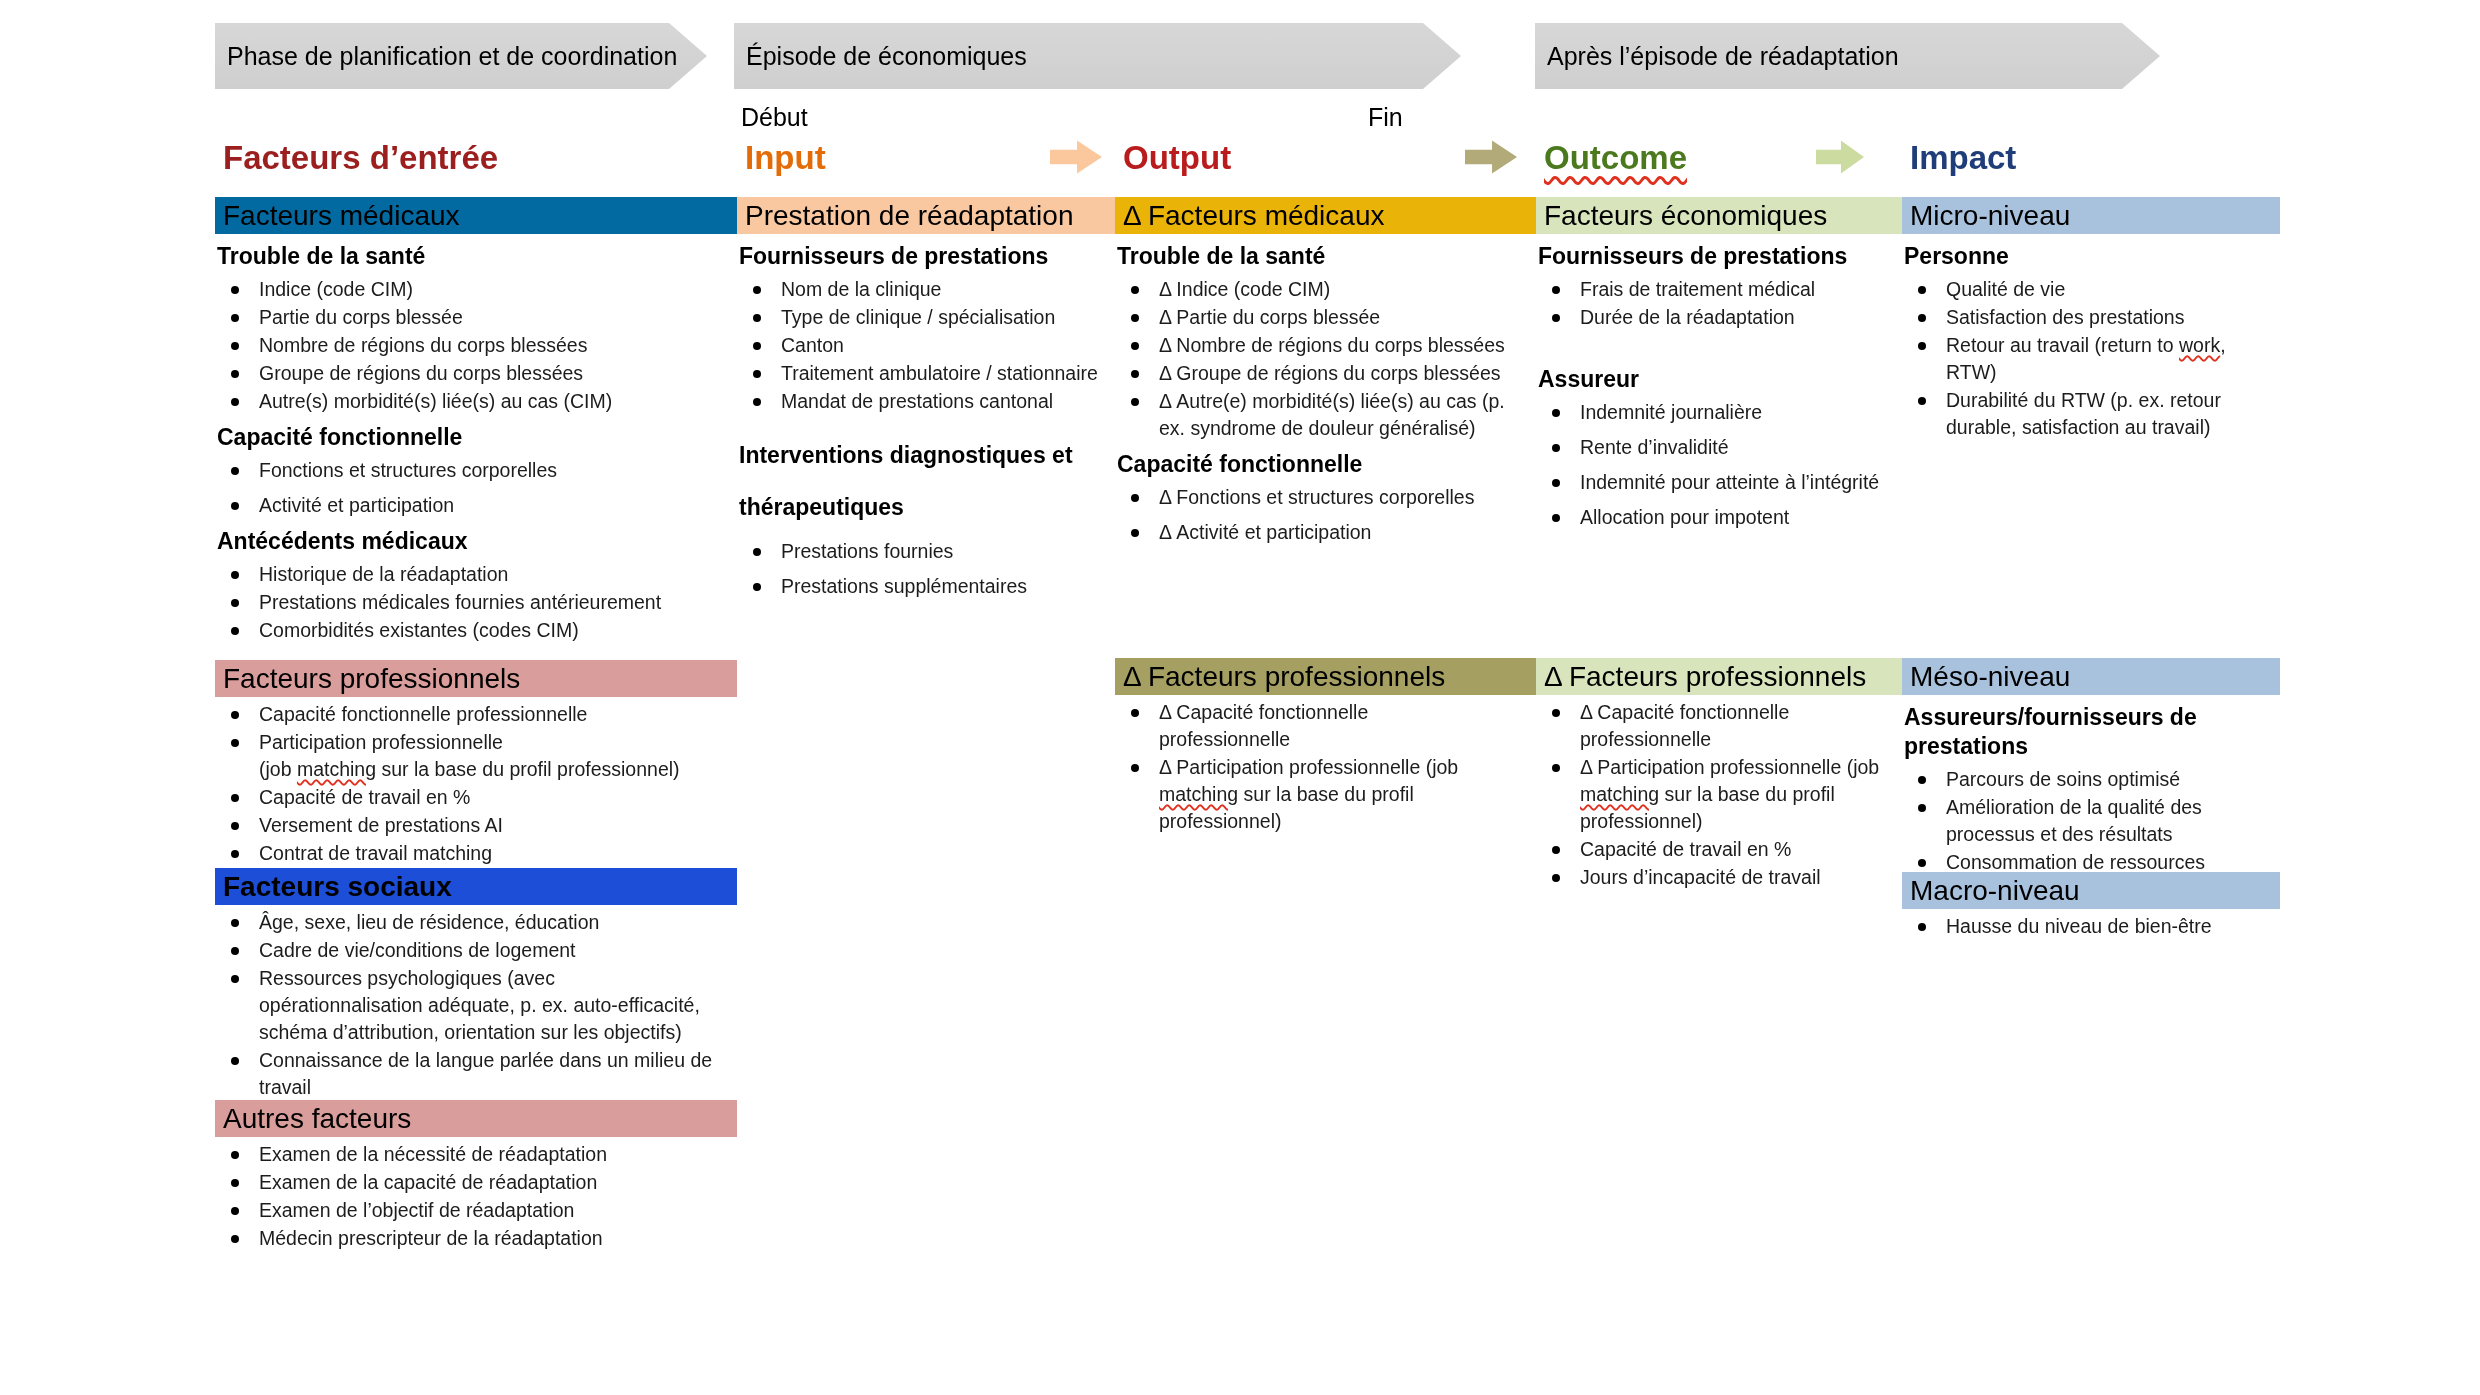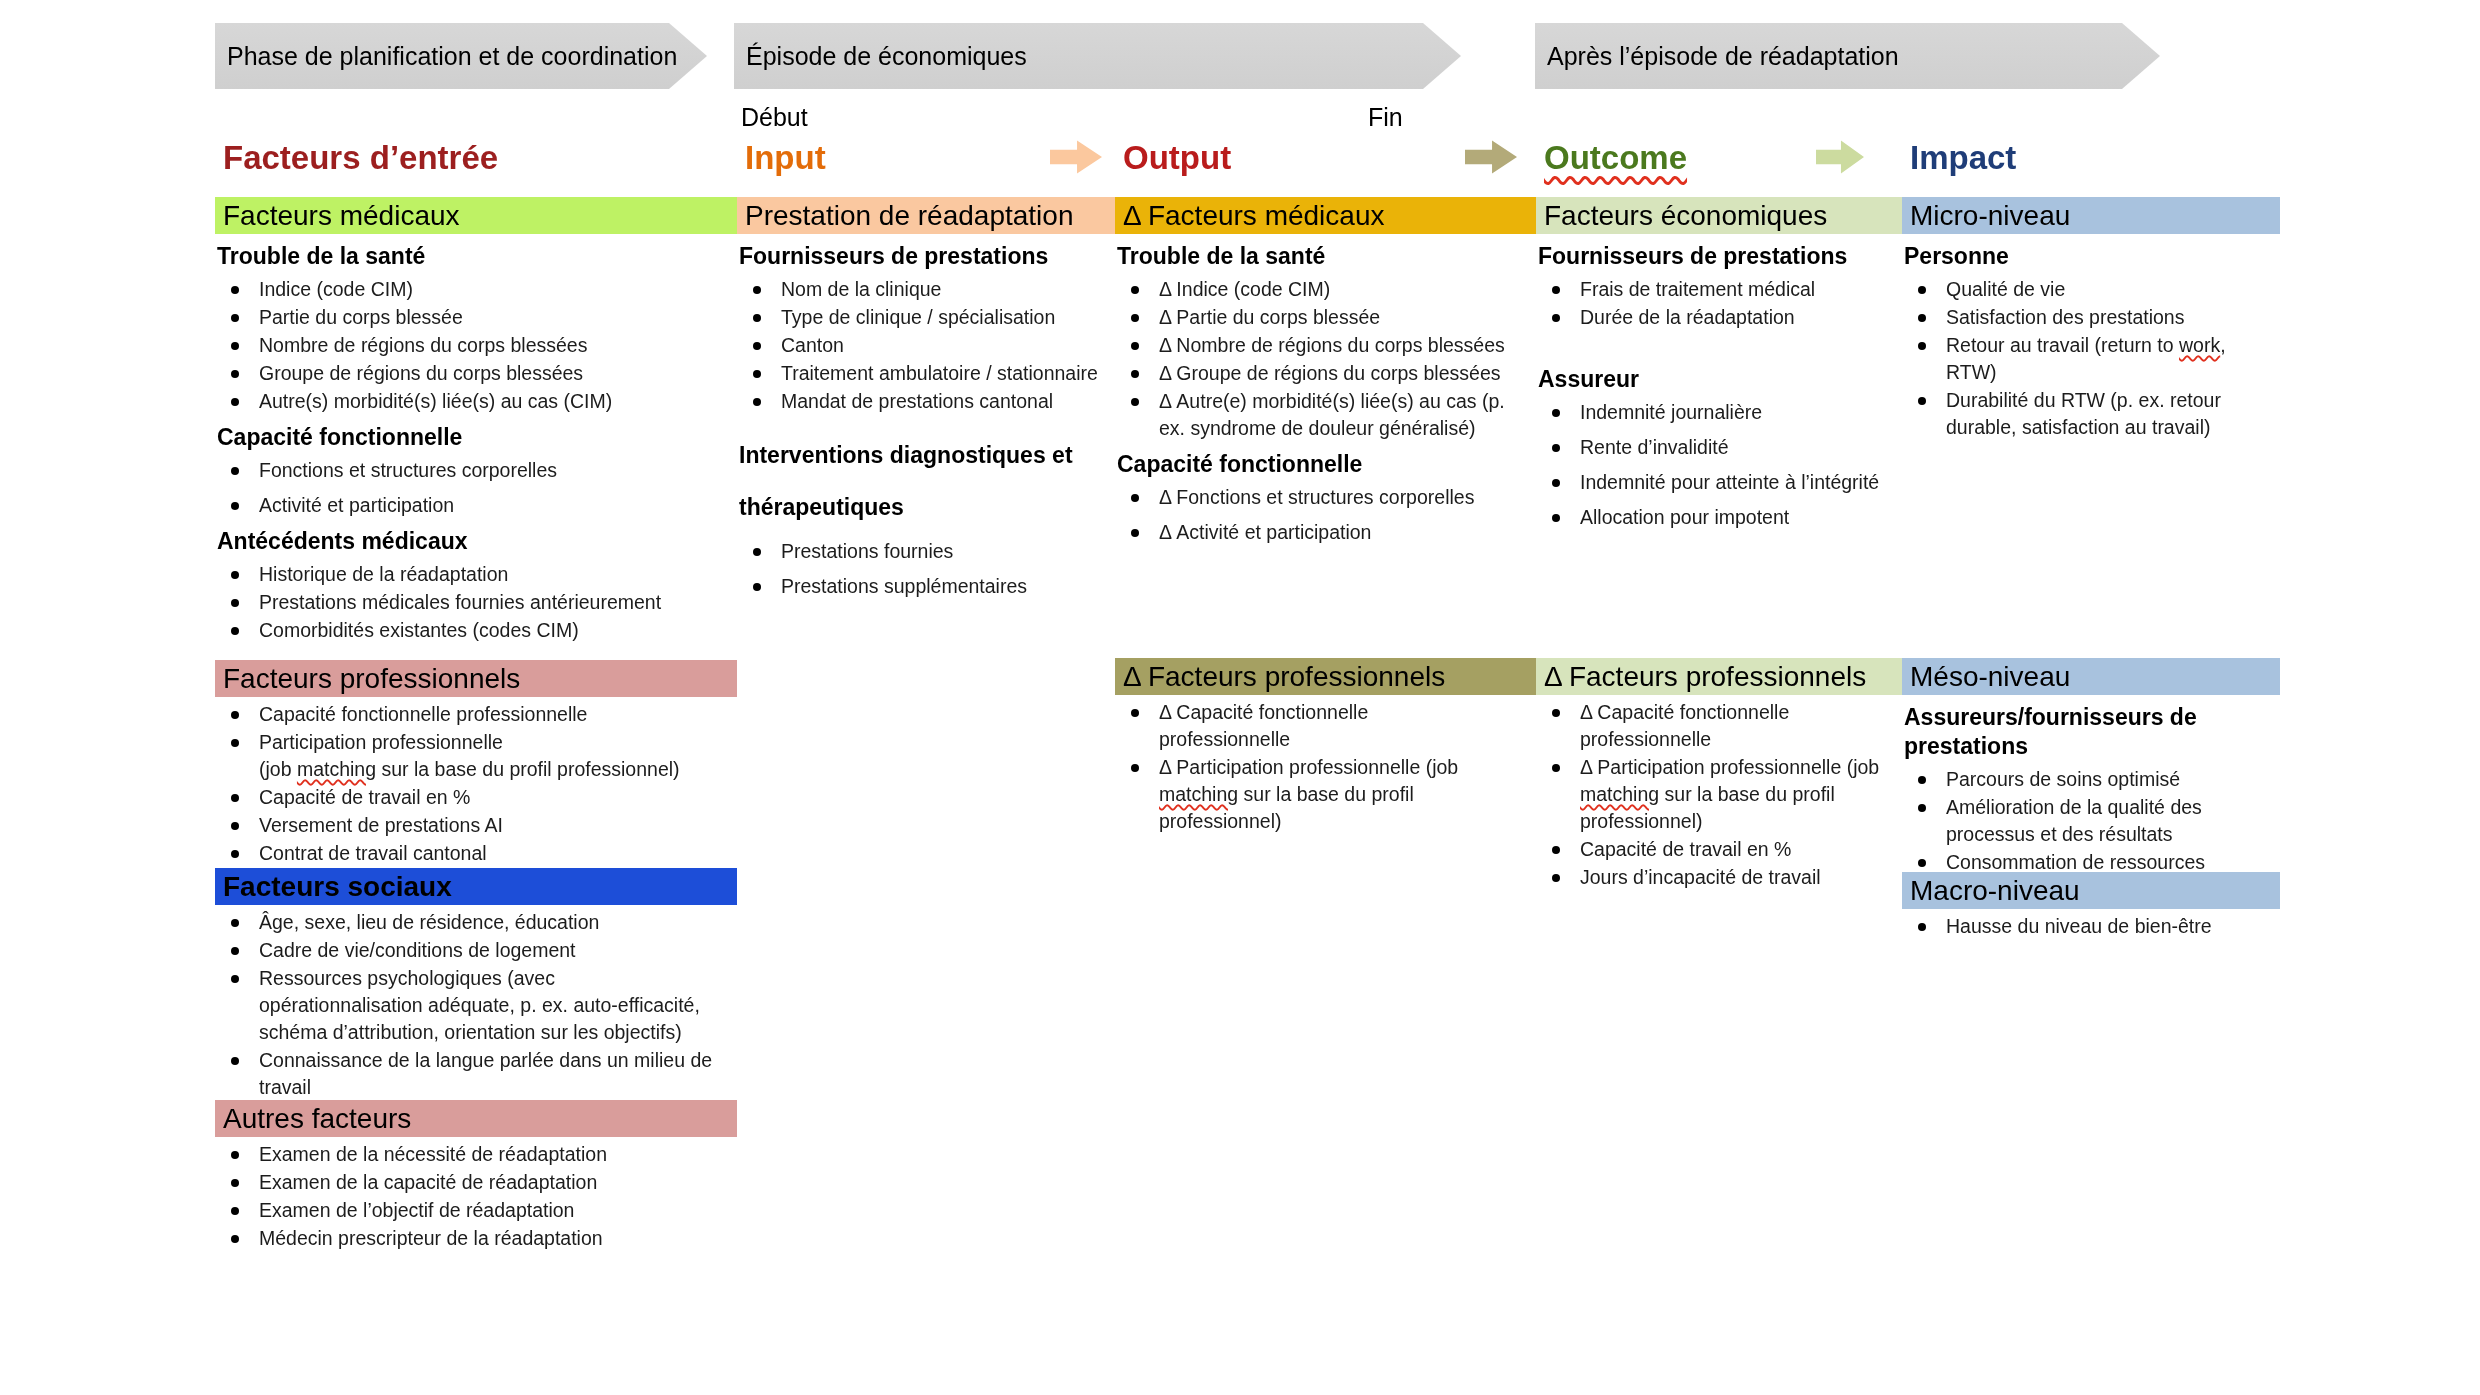--- a/index.html
+++ b/index.html
@@ -75,21 +75,21 @@
   <span class="tl-lbl" style="left:1368px;">Fin</span>
 
   <div class="blk-arrow" style="left: 1050px; background: rgb(251, 200, 158);"></div>
   <div class="blk-arrow" style="left: 1465px; background: rgb(179, 170, 121);"></div>
   <div class="blk-arrow" style="left: 1816px; width: 48px; background: rgb(204, 219, 159);"></div>
 
   <div>
     <div class="col" style="left:215px;width:522px;">
         <div class="col-title" style="color: rgb(156, 31, 31);">Facteurs d’entrée</div>
         <div class="section" style="top: 197px;">
-          <div class="bar" style="background: #bef264;">Facteurs médicaux</div>
+          <div class="bar" style="background: #0369a1;">Facteurs médicaux</div>
           <div class="heading">Trouble de la santé</div>
           <ul class="bullets">
             <li>Indice (code CIM)</li>
             <li>Partie du corps blessée</li>
             <li>Nombre de régions du corps blessées</li>
             <li>Groupe de régions du corps blessées</li>
             <li>Autre(s) morbidité(s) liée(s) au cas (CIM)</li>
           </ul>
           <div class="heading">Capacité fonctionnelle</div>
           <ul class="bullets loose">
@@ -103,21 +103,21 @@
             <li>Comorbidités existantes (codes CIM)</li>
           </ul>
         </div>
         <div class="section" style="top: 660px;">
           <div class="bar" style="background: rgb(217, 157, 155);">Facteurs professionnels</div>
           <ul class="bullets">
             <li>Capacité fonctionnelle professionnelle</li>
             <li>Participation professionnelle<br>(job <span class="sq">matching</span> sur la base du profil professionnel)</li>
             <li>Capacité de travail en %</li>
             <li>Versement de prestations AI</li>
-            <li>Contrat de travail cantonal</li>
+            <li>Contrat de travail matching</li>
           </ul>
         </div>
         <div class="section" style="top: 868px;">
           <div class="bar" style="background: #1d4ed8; font-weight: bold;">Facteurs sociaux</div>
           <ul class="bullets">
             <li>Âge, sexe, lieu de résidence, éducation</li>
             <li>Cadre de vie/conditions de logement</li>
             <li>Ressources psychologiques (avec<br>opérationnalisation adéquate, p. ex. auto-efficacité,<br>schéma d’attribution, orientation sur les objectifs)</li>
             <li>Connaissance de la langue parlée dans un milieu de<br>travail</li>
           </ul>

